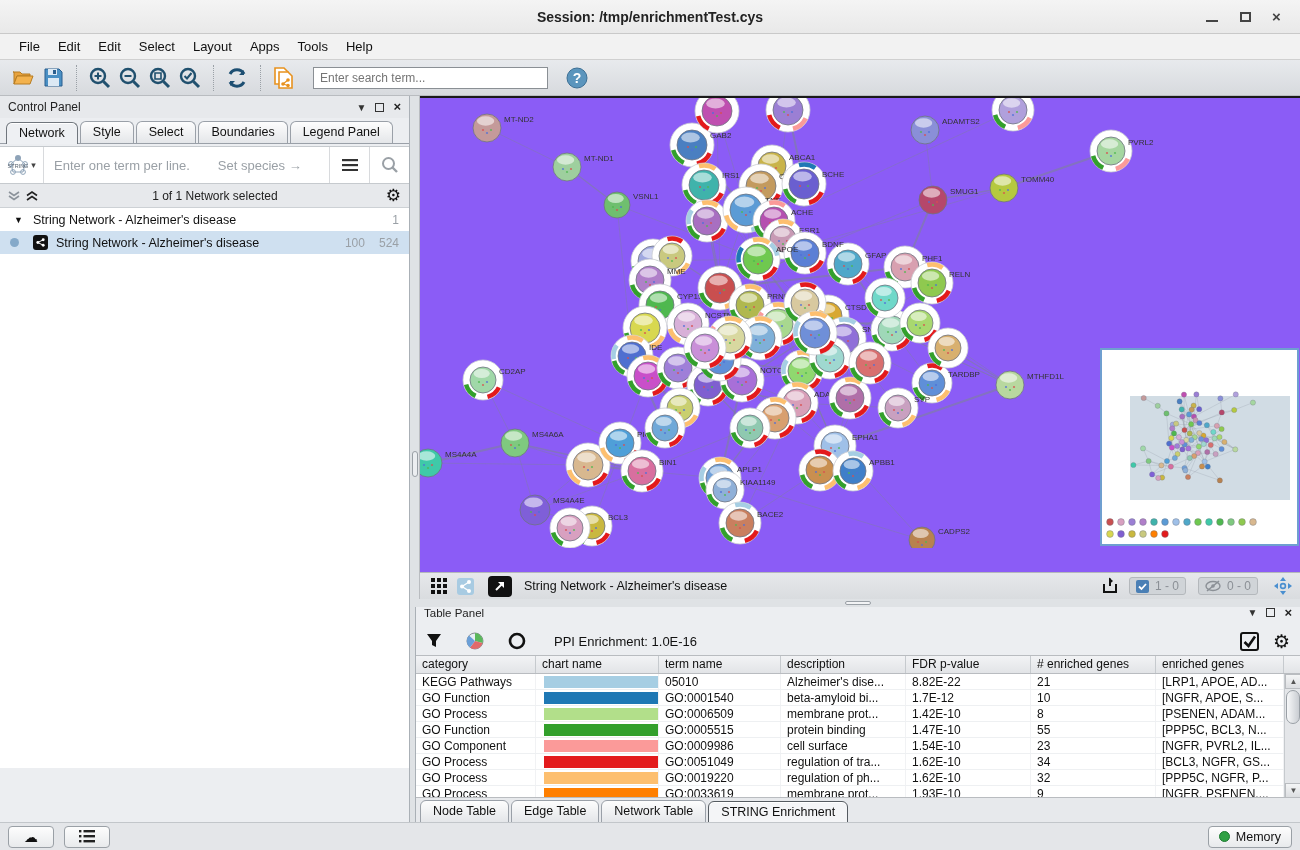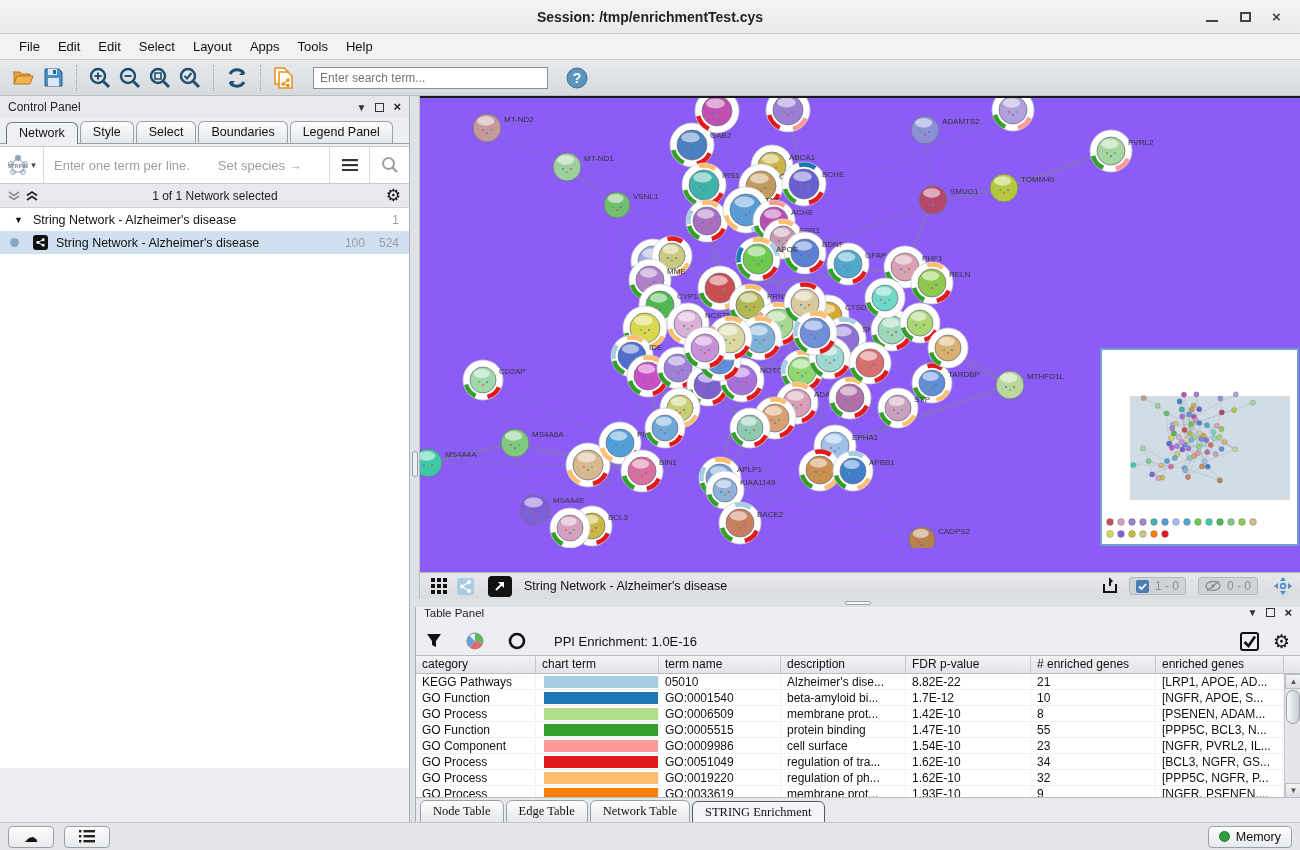--- a/index.html
+++ b/index.html
@@ -86,21 +86,21 @@
   #thead-row { height:18px; background:linear-gradient(#f2f3f5,#e2e4e7); border-bottom:1px solid #b9bcc0; }
   #thead-row .th { font-size:12px; color:#111; padding:1px 6px; border-right:1px solid #c6cace; overflow:hidden; white-space:nowrap; }
   .trow { height:16px; border-bottom:1px solid #eef0f2; }
   .trow .td { font-size:12px; color:#111; padding:0 6px; line-height:16px; white-space:nowrap; overflow:hidden; border-right:1px solid #f1f2f4; }
   .td.num { text-align:left; }
   .color-swatch { margin:2px 2px; height:12px; width:115px; }
   #tbl-scroll { position:absolute; right:0; top:18px; width:17px; height:124px; background:#e4e6e9; border-left:1px solid #c6cace; }
   .scr-btn { width:17px; height:15px; background:linear-gradient(#f4f5f6,#dcdee1); border:1px solid #b9bcc0; display:flex; align-items:center; justify-content:center; font-size:8px; color:#555; }
   #scr-up { position:absolute; top:0; } #scr-down { position:absolute; bottom:0; }
   #scr-thumb { position:absolute; top:16px; left:1px; width:14px; height:34px; background:linear-gradient(90deg,#f7f8f9,#c9cdd2); border:1px solid #9aa0a6; border-radius:7px; }
-  #tp-tabs { display:flex; align-items:flex-start; height:25px; padding-left:4px; gap:2px; border-top:1px solid #b9bcc0; background:#e7e9ec;font-family:Liberation Serif, serif; }
+  #tp-tabs { display:flex; align-items:flex-start; height:25px; padding-left:4px; gap:2px; border-top:1px solid #b9bcc0; background:#e7e9ec; }
   #tp-tabs .tab { border-radius:6px 6px 0 0; margin-top:2px; border:1px solid #9aa0a8; border-bottom:1px solid #9aa0a8; }
   #tp-tabs .tab.active { background:#f4f5f7; border-color:#555b61; box-shadow:inset 0 1px 0 #fff; }
 
   
   #statusbar { left:0; top:822px; width:1300px; height:28px; background:#e4e6e9; border-top:1px solid #c2c6ca; display:flex; align-items:center; padding:0 8px; }
   .sb-btn { width:46px; height:22px; border:1px solid #9aa0a6; border-radius:4px; background:linear-gradient(#fdfdfd,#e8eaec); display:flex; align-items:center; justify-content:center; margin-right:10px; font-size:14px; color:#111; }
   #memory-btn { margin-left:auto; height:22px; border:1px solid #9aa0a6; border-radius:4px; background:linear-gradient(#fdfdfd,#e8eaec); display:flex; align-items:center; gap:6px; padding:0 10px; font-size:12.5px; color:#111; }
   #memory-dot { width:11px; height:11px; border-radius:50%; background:#2ea043; border:1px solid #1d7a30; }
 
   svg { display:block; }
@@ -1512,21 +1512,21 @@
               <rect x="1" y="1" width="17" height="17" rx="2" fill="none" stroke="#111" stroke-width="2"></rect>
               <path d="M4.5 10 l4 4 L15 4.5" fill="none" stroke="#111" stroke-width="2.6"></path>
             </svg>
         </span>
         <span style="font-size:19px;color:#111;line-height:19px;">⚙</span>
       </span>
     </div>
     <div id="enrich-table">
       <div id="thead-row">
           <div class="th">category</div>
-          <div class="th">chart term</div>
+          <div class="th">chart name</div>
           <div class="th">term name</div>
           <div class="th">description</div>
           <div class="th">FDR p-value</div>
           <div class="th"># enriched genes</div>
           <div class="th">enriched genes</div>
         </div>
       <div id="tbody">
           <div class="trow">
             <div class="td">KEGG Pathways</div>
             <div class="td">

